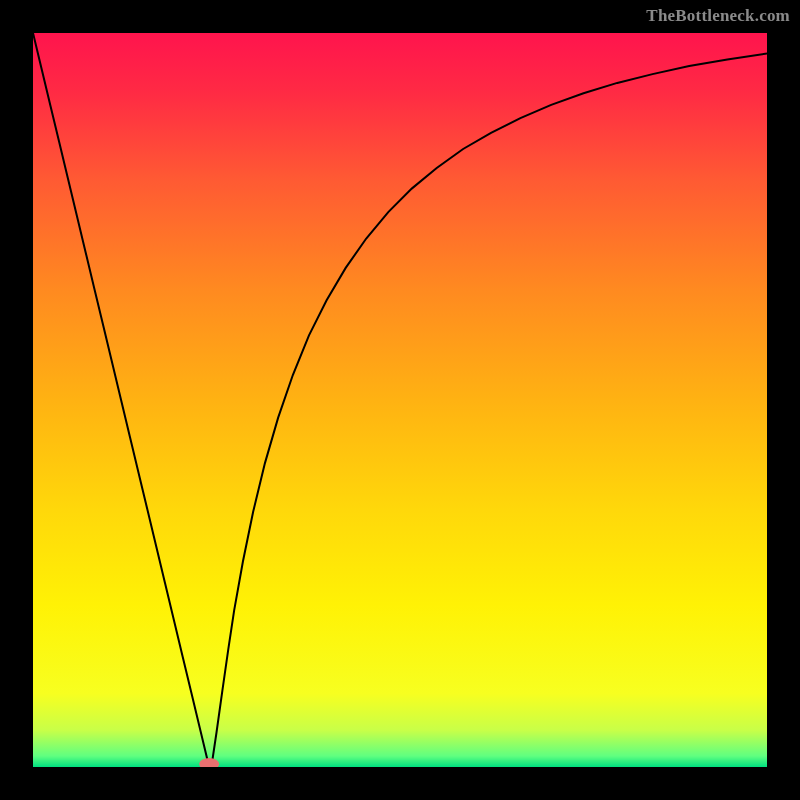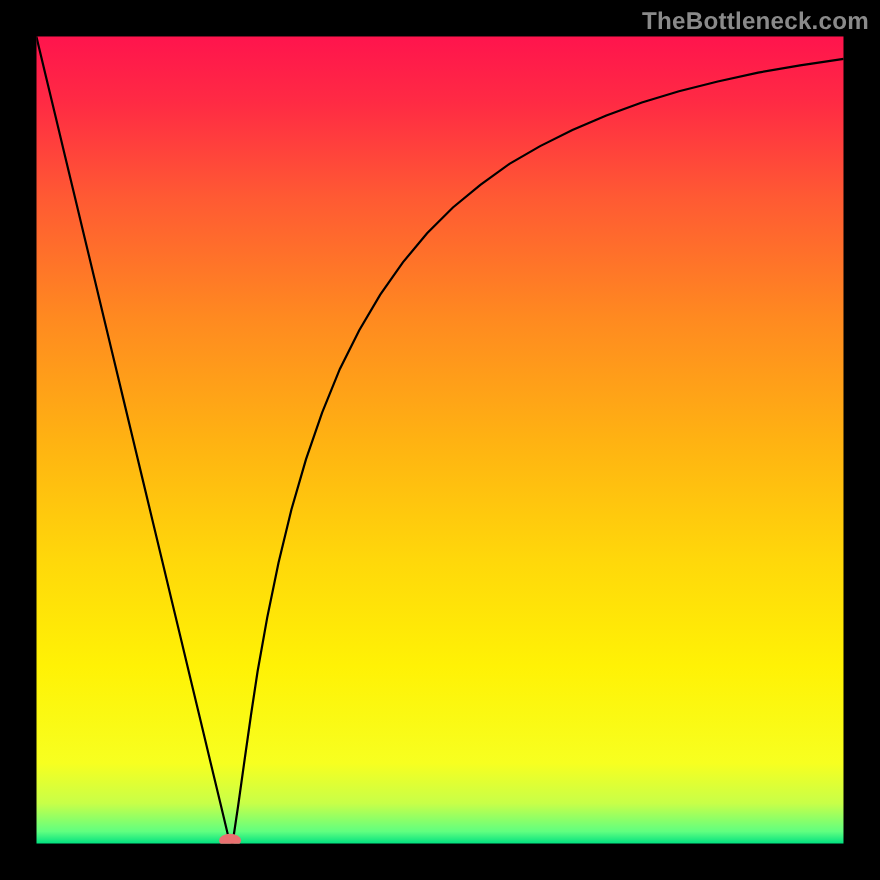--- a/index.html
+++ b/index.html
@@ -20,22 +20,22 @@
     position: absolute;
     left: 33px;
     top: 33px;
     width: 734px;
     height: 734px;
   }
   .watermark {
     position: absolute;
     top: 6px;
     right: 10px;
-    font-family: Liberation Sans, sans-serif;
-    font-size: 22px;
+    font-family: Liberation Serif, serif;
+    font-size: 17px;
     font-weight: 600;
     color: #8a8a8a;
     letter-spacing: 0.2px;
     user-select: none;
   }
   svg {
     display: block;
   }
 </style>
 </head>

